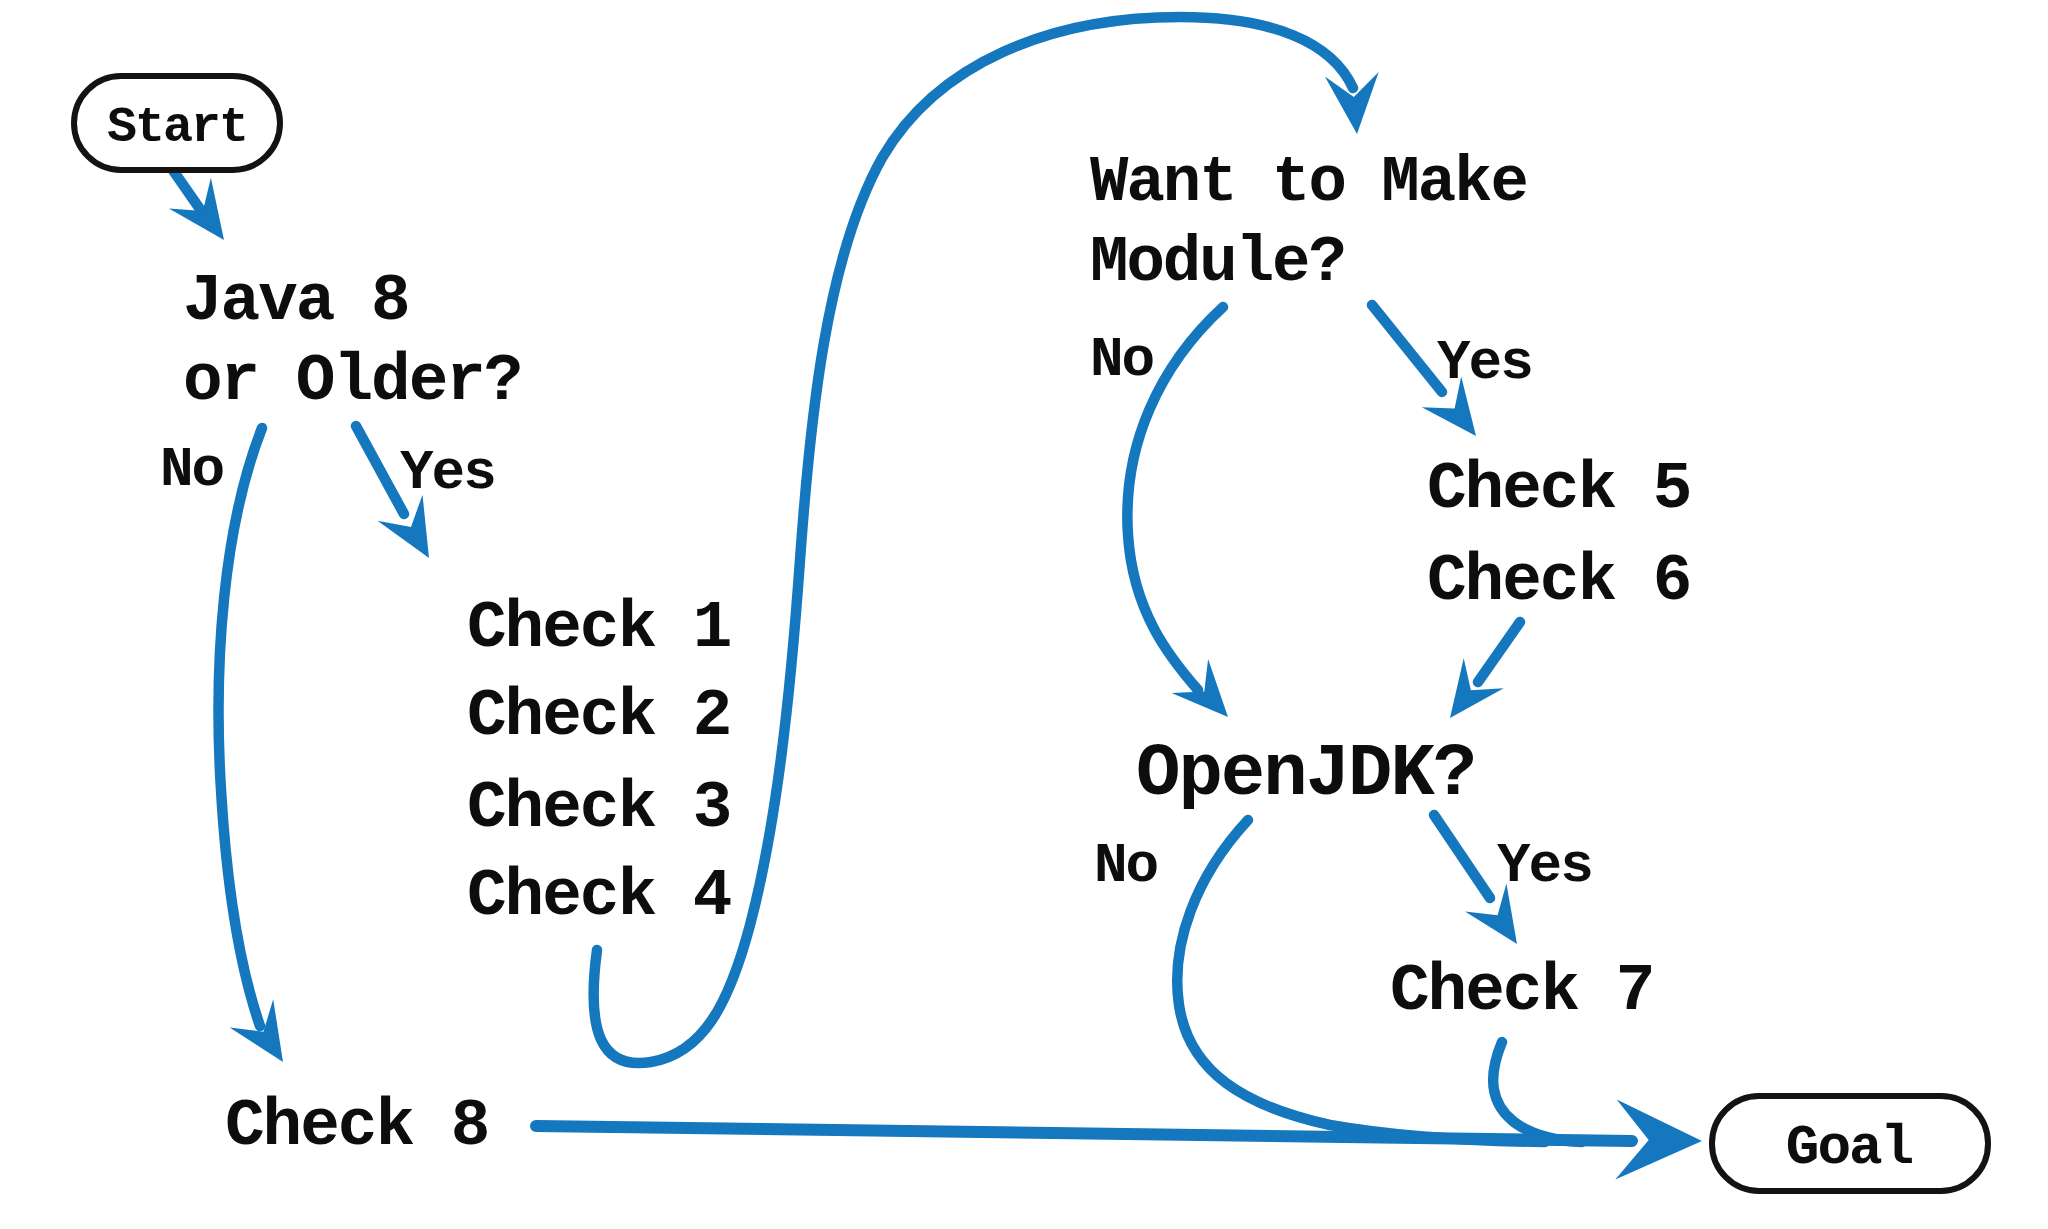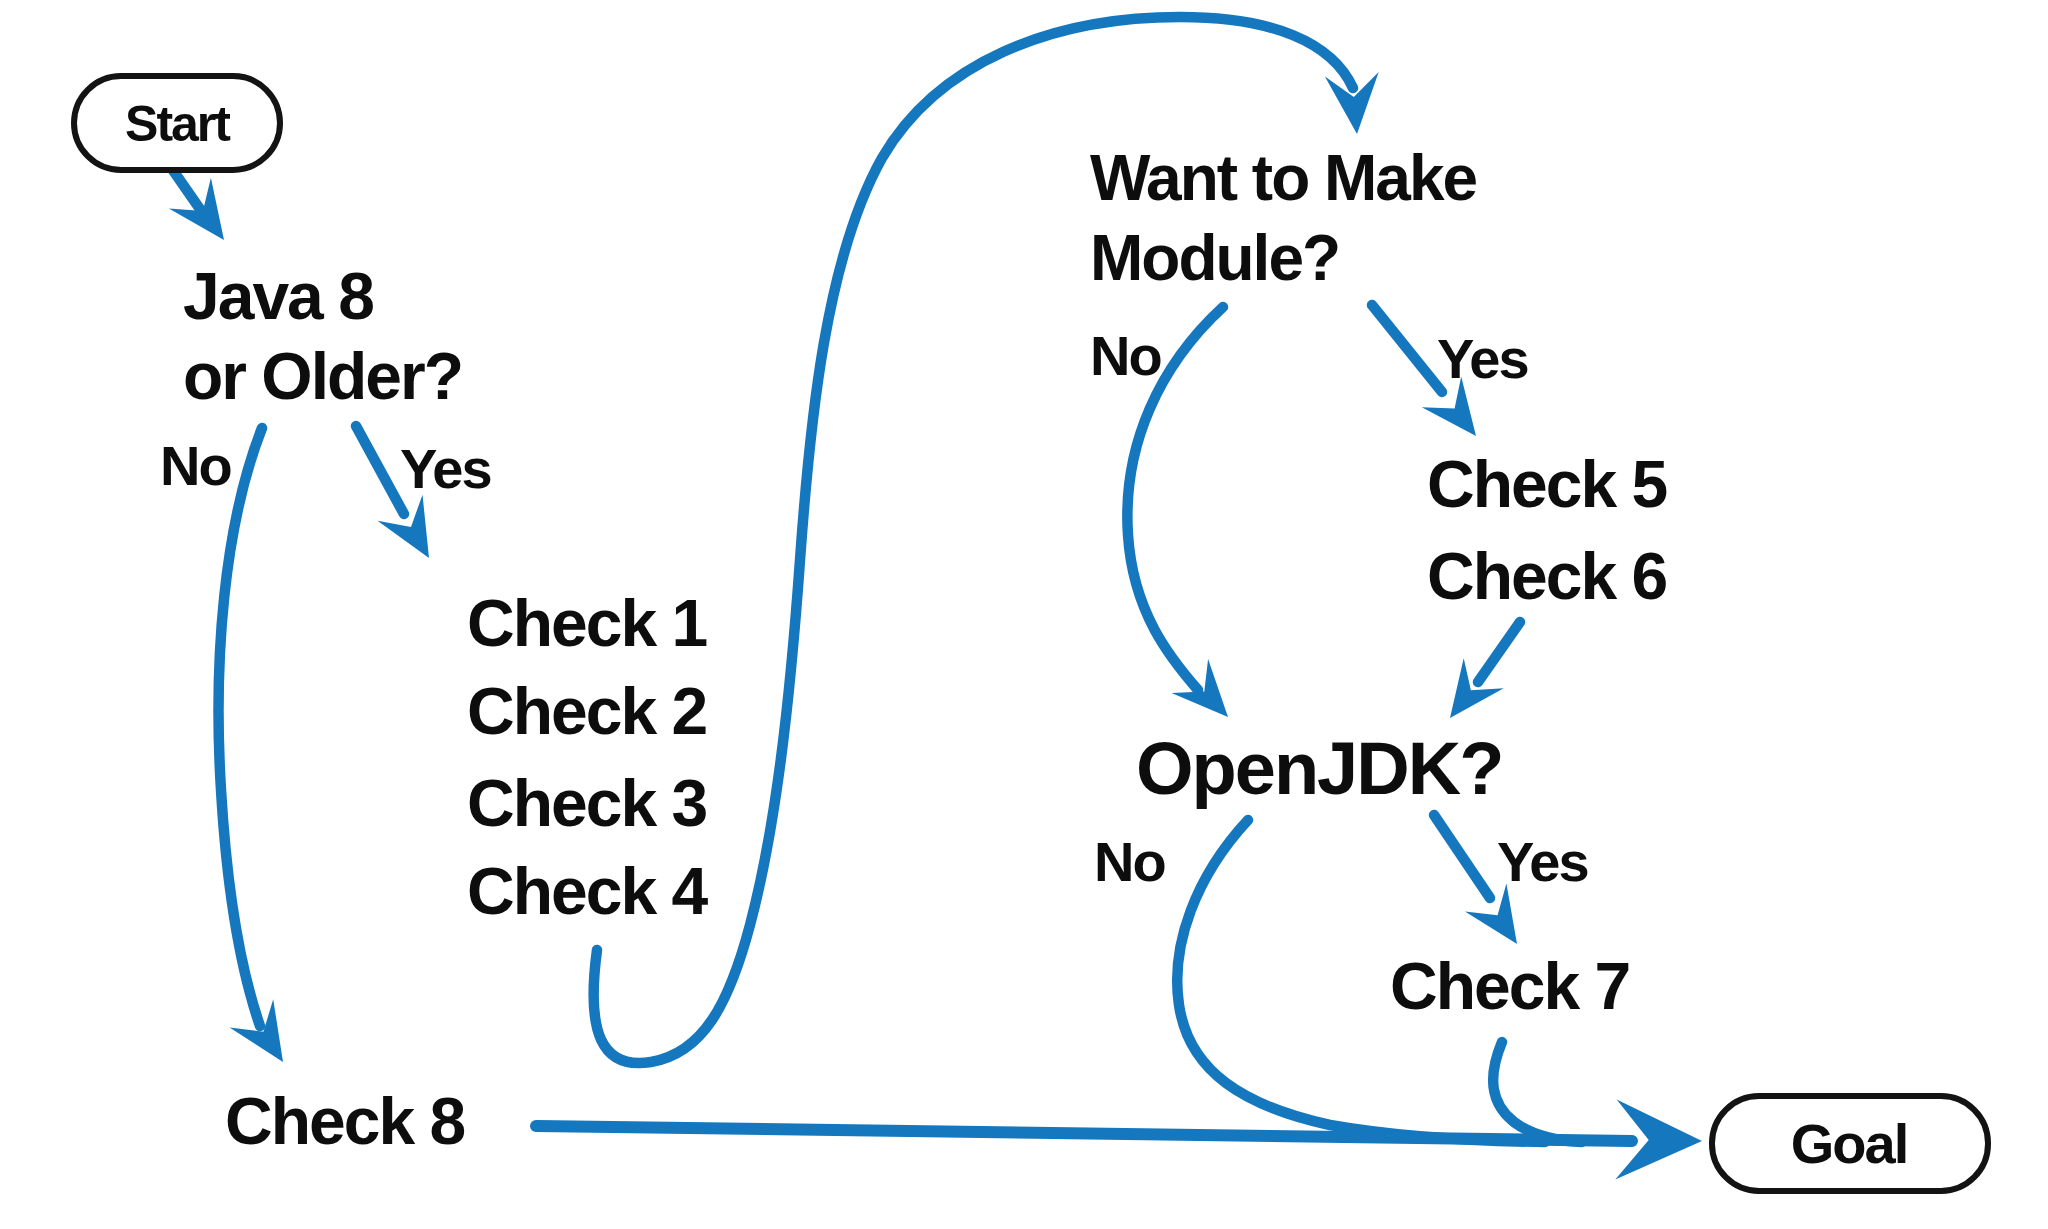--- a/index.html
+++ b/index.html
@@ -7,21 +7,21 @@
     --ink:#0d0d0d;
     --border:#131313;
     --bg:#ffffff;
   }
   html,body{margin:0;padding:0;background:var(--bg);}
   .stage{
     position:relative;
     width:2004px;height:1229px;
     background:var(--bg);
     overflow:hidden;
-    font-family:Liberation Sans, sans-serif;
+    font-family:Liberation Mono, monospace;
   }
   svg{position:absolute;inset:0;display:block;}
   .edge{stroke:var(--arrow);stroke-width:10.5;fill:none;stroke-linecap:round;}
   .edge.thick{stroke-width:12;}
   .ah{fill:var(--arrow);stroke:none;}
   .terminal{fill:#ffffff;stroke:var(--border);stroke-width:6;}
   .lbl{fill:var(--ink);font-weight:700;letter-spacing:-2px;}
   .node-lbl{font-size:66px;}
   .node-lbl.big{font-size:74px;}
   .node-lbl.mod{font-size:64px;}

